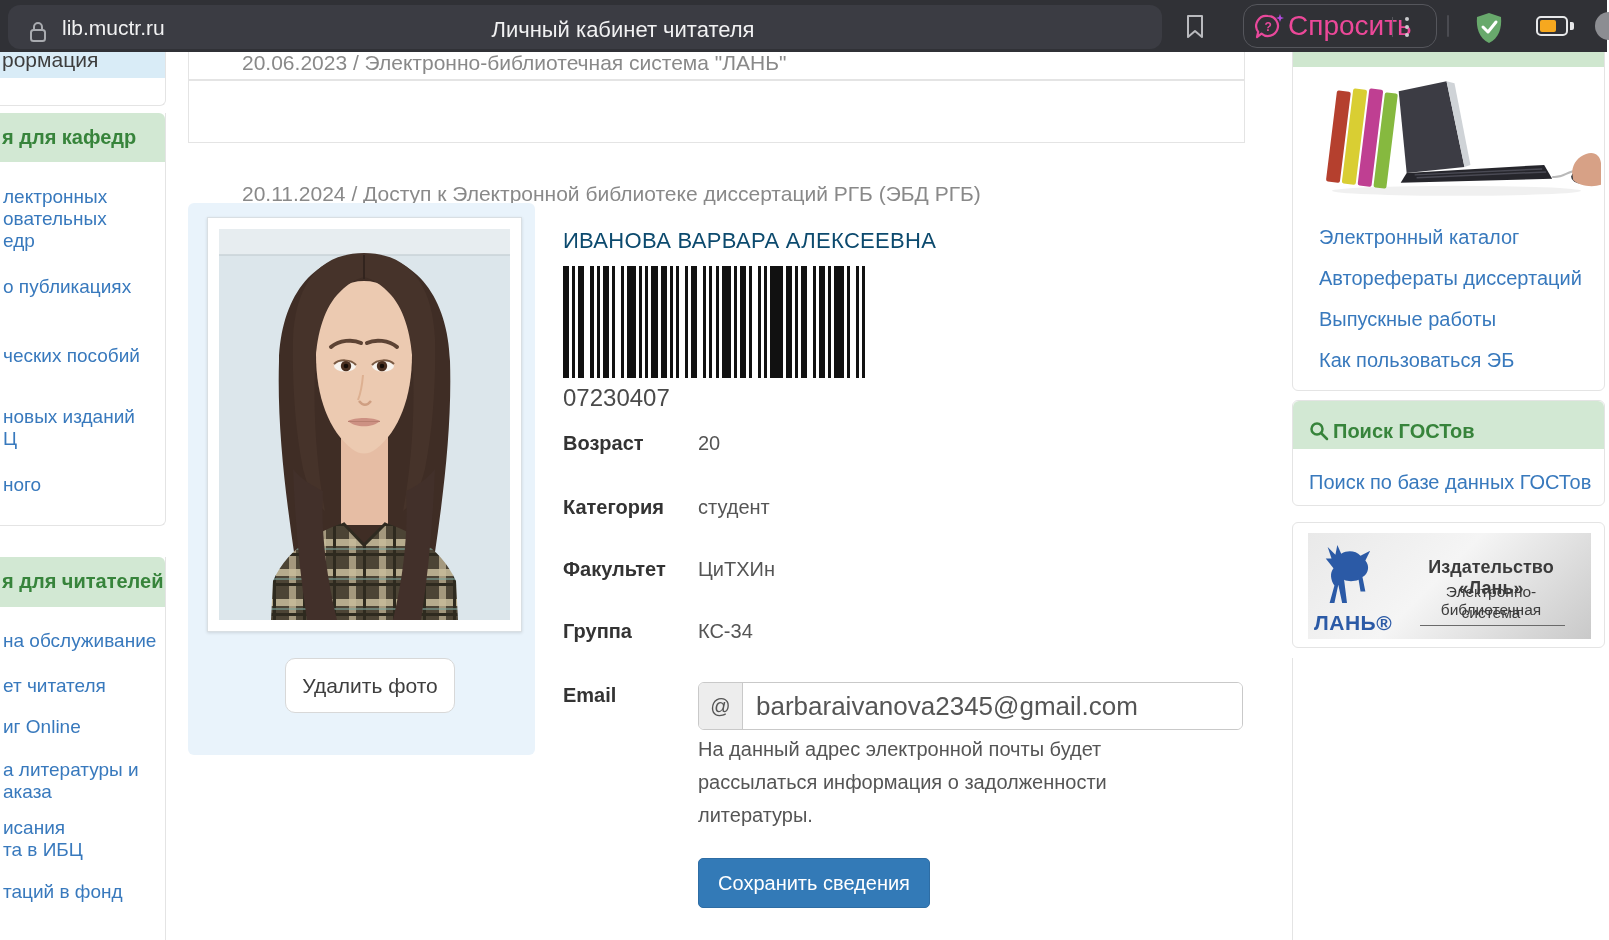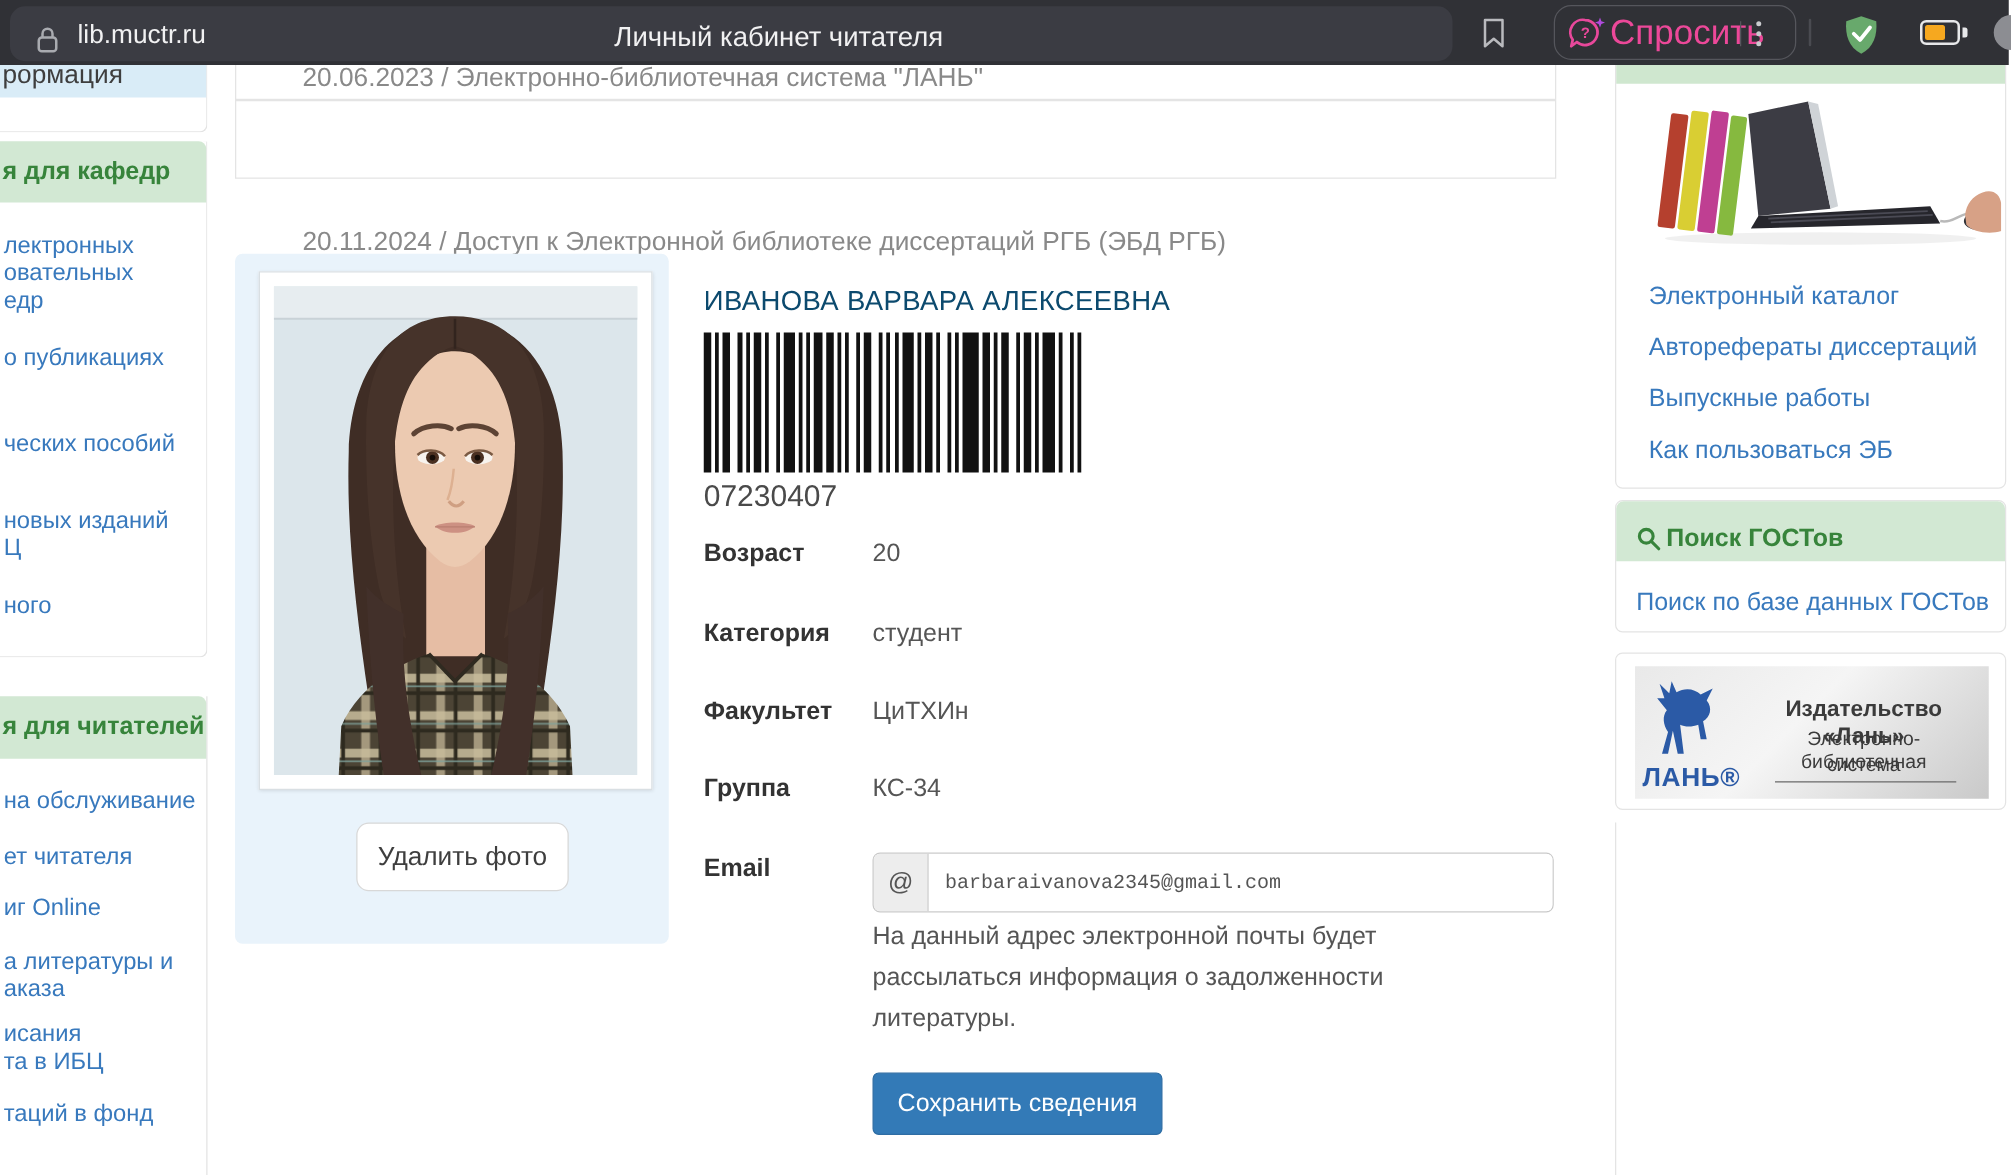--- a/index.html
+++ b/index.html
@@ -33,21 +33,21 @@
   .photo-panel { position:absolute; left:188px; top:203px; width:347px; height:552px; background:#e9f3fb; border-radius:6px; }
   .photo-frame { position:absolute; left:19px; top:14px; width:315px; height:415px; background:#fff; border:1px solid #d9dfe3; box-shadow:0 1px 3px rgba(0,0,0,0.12); }
   .delete-btn { position:absolute; left:97px; top:455px; width:170px; height:55px; background:#fff; border:1px solid #d8d8d8; border-radius:10px; font-size:21px; color:#3e3e3e; cursor:pointer; font-family:"Liberation Sans",sans-serif; }
   .profile-name { position:absolute; left:563px; top:228px; font-size:22px; color:#0c4a6e; letter-spacing:0.3px; white-space:nowrap; }
   .barcode { position:absolute; left:563px; top:266px; width:302px; height:112px; }
   .barcode-num { position:absolute; left:563px; top:384px; font-size:24px; color:#4a4a4a; }
   .flabel { position:absolute; left:563px; font-size:20px; font-weight:bold; color:#333; }
   .fvalue { position:absolute; left:698px; font-size:20px; color:#555; }
   .email-group { position:absolute; left:698px; top:682px; width:545px; height:48px; border:1px solid #c9c9c9; border-radius:6px; overflow:hidden; display:flex; background:#fff; }
   .email-prefix { width:44px; height:100%; background:#ededed; border-right:1px solid #c9c9c9; text-align:center; line-height:46px; font-size:20px; color:#555; flex:0 0 44px; }
-  .email-input { flex:1; border:none; outline:none; padding-left:13px; font-size:16px; color:#555; font-family:Liberation Mono, monospace; }
+  .email-input { flex:1; border:none; outline:none; padding-left:13px; font-size:26px; color:#555; font-family:Liberation Sans, sans-serif; }
   .note-line { position:absolute; left:698px; font-size:20px; color:#555; white-space:nowrap; }
   .save-btn { position:absolute; left:698px; top:858px; width:232px; height:50px; background:#337ab7; border:1px solid #2e6da4; border-radius:5px; color:#fff; font-size:20px; cursor:pointer; font-family:"Liberation Sans",sans-serif; }
 
   
   .rpanel { position:absolute; left:1292px; width:313px; background:#fff; border:1px solid #e4e4e4; border-radius:6px; }
   .rlink { position:absolute; left:26px; font-size:20px; color:#3879bd; white-space:nowrap; cursor:pointer; }
   .gost-head { position:absolute; left:0; top:0; width:100%; height:48px; background:#d2e8d3; border-radius:6px 6px 0 0; }
   .gost-title { position:absolute; left:40px; top:0; line-height:60px; font-size:20px; font-weight:bold; color:#37843b; }
   .lan-block { position:absolute; left:15px; top:10px; width:283px; height:106px; background:linear-gradient(135deg,#e9e9e9 0%,#f5f5f5 45%,#c9c9c9 100%); }
   .lan-logo-text { position:absolute; left:6px; top:78px; width:72px; text-align:center; font-size:21px; font-weight:bold; color:#2b5aa6; letter-spacing:0.5px; }

